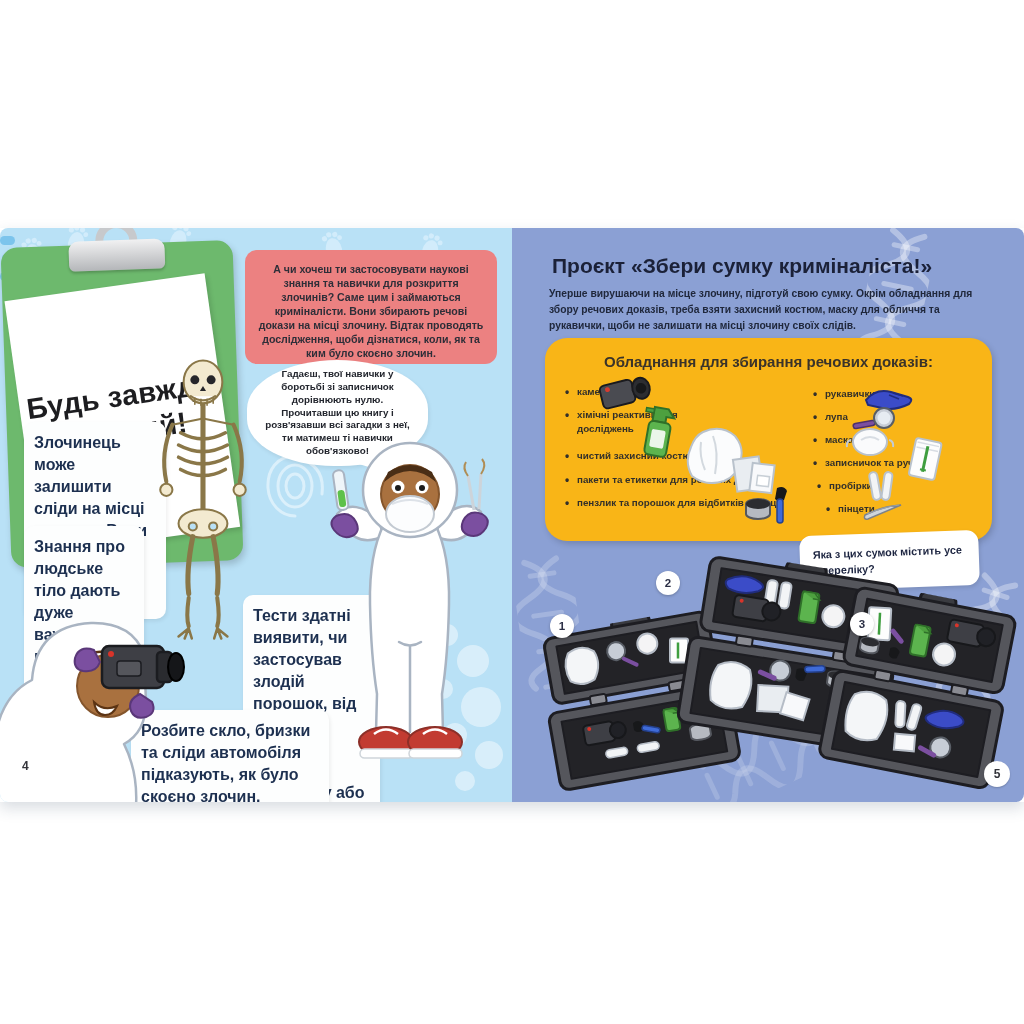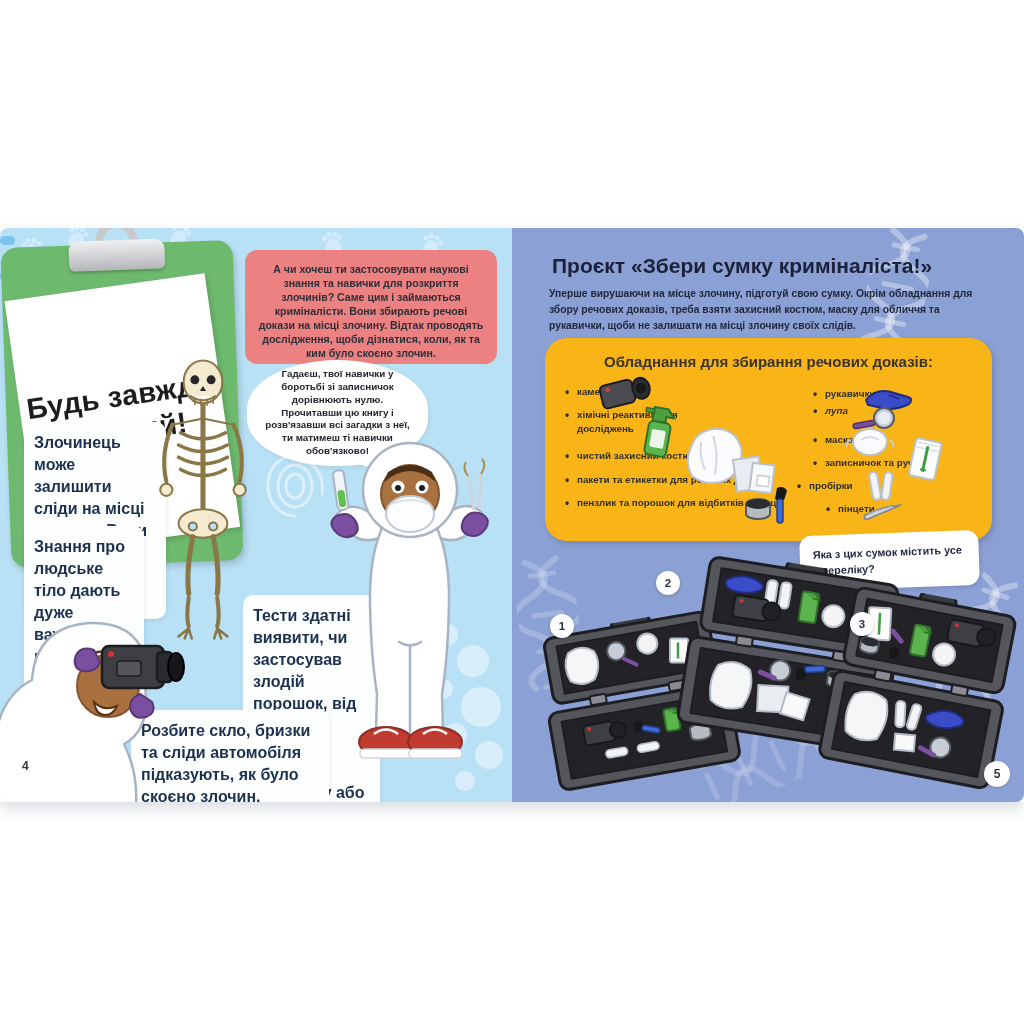--- a/index.html
+++ b/index.html
@@ -67,24 +67,24 @@
     font-size:15px;font-weight:700;color:#3a332a;}
   .equip-li{position:absolute;font-size:9.8px;font-weight:700;color:#33302a;
     padding-left:12px;white-space:nowrap;}
   .equip-li::before{content:"\2022";position:absolute;left:0;top:-1px;font-size:12px;}
   .li-l0{left:20px;top:48px;}
   .li-l1{left:20px;top:70px;width:112px;white-space:normal;line-height:1.45;}
   .li-l2{left:20px;top:112px;}
   .li-l3{left:20px;top:136px;}
   .li-l4{left:20px;top:159px;}
   .li-r0{left:268px;top:50px;}
-  .li-r1{left:268px;top:67px;font-style:italic;}
+  .li-r1{left:268px;top:73px;}
   .li-r2{left:268px;top:96px;}
   .li-r3{left:268px;top:119px;}
-  .li-r4{left:252px;top:142px;}
+  .li-r4{left:272px;top:142px;}
   .li-r5{left:281px;top:165px;}
   .eq-icon{position:absolute;}
   .ic-camera{left:52px;top:34px;width:58px;height:40px;transform:rotate(-14deg);}
   .ic-spray{left:96px;top:62px;width:36px;height:60px;transform:rotate(10deg);}
   .ic-suit{left:138px;top:88px;width:62px;height:58px;}
   .ic-bags{left:186px;top:114px;width:50px;height:46px;}
   .ic-brush{left:198px;top:148px;width:50px;height:44px;}
   .ic-gloves{left:318px;top:44px;width:50px;height:30px;}
   .ic-magnifier{left:306px;top:68px;width:50px;height:28px;}
   .ic-mask{left:300px;top:88px;width:50px;height:32px;}

